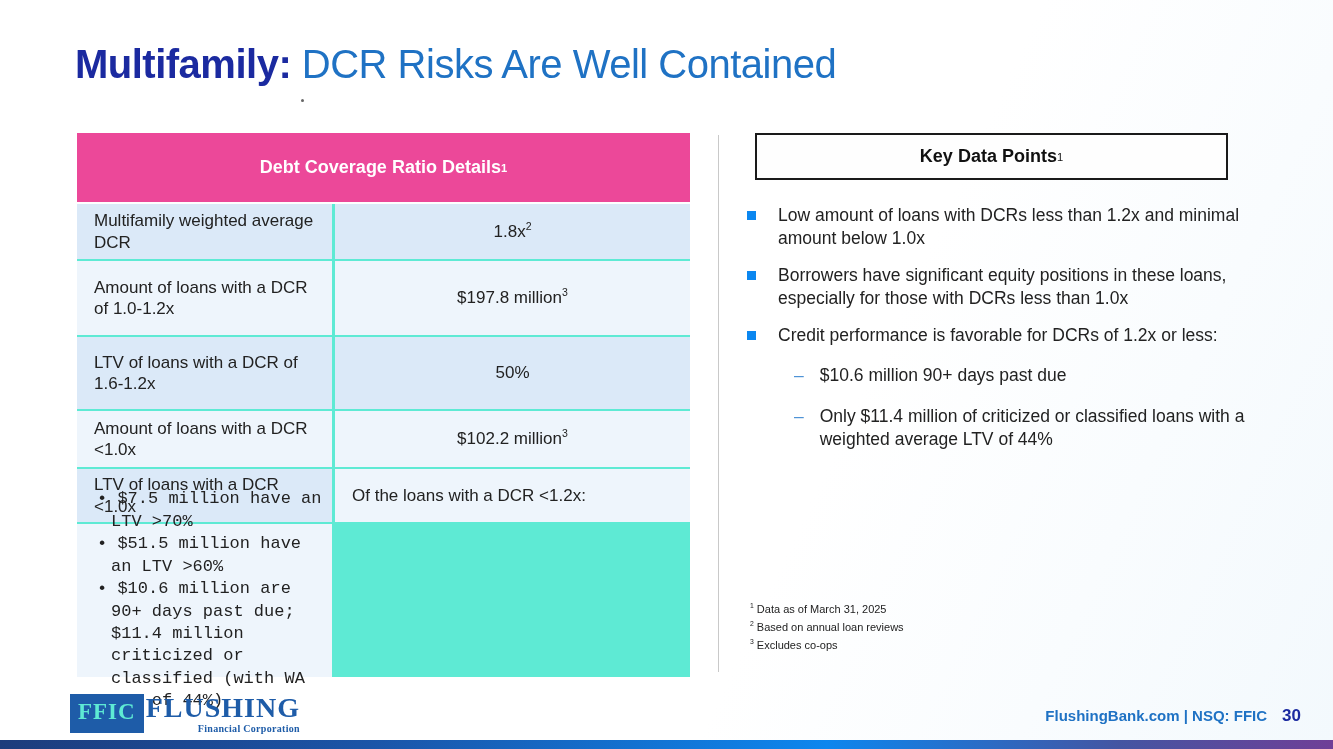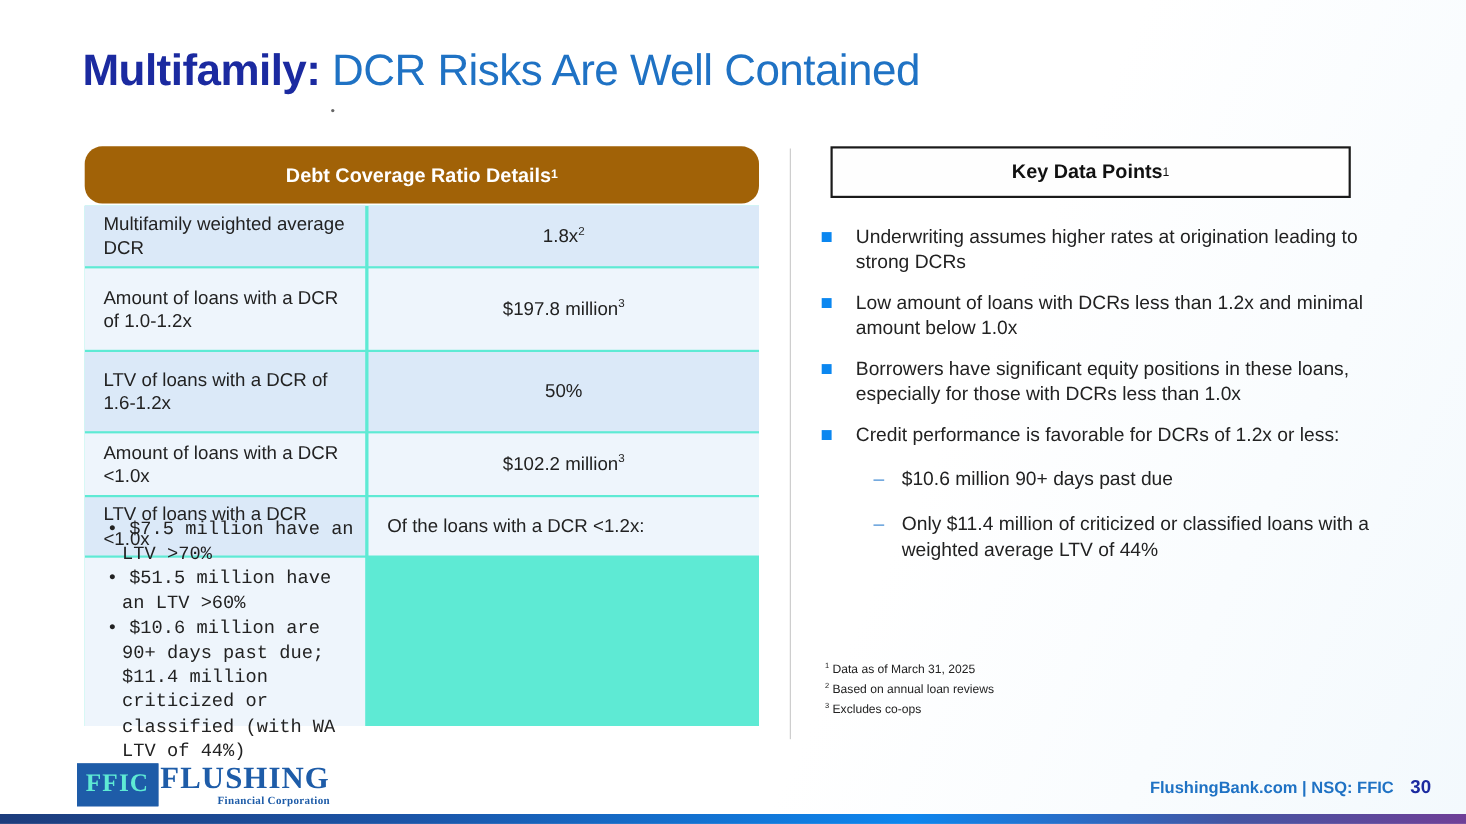--- a/index.html
+++ b/index.html
@@ -15,23 +15,23 @@
 
   
   .title { position: absolute; left: 75px; top: 42px; font-size: 40px; letter-spacing: -0.5px; white-space: nowrap; }
   .title .t1 { color: #1b2aa0; font-weight: bold; }
   .title .t2 { color: #1f72c4; font-weight: normal; }
   .stray-dot { position: absolute; left: 301px; top: 99px; width: 3px; height: 3px; background: #666; border-radius: 50%; }
 
   
   .dcr-table { position: absolute; left: 77px; top: 133px; width: 613px; background: #ffffff; }
   .dcr-header {
-    height: 52px; background: #a16207; color: #ffffff;
+    height: 69px; background: #ec4899; color: #ffffff;
     display: flex; align-items: center; justify-content: center;
-    font-size: 18px; font-weight: bold; border-radius: 16px;
+    font-size: 18px; font-weight: bold;
   }
   .dcr-grid {
     display: grid;
     grid-template-columns: 255px 1fr;
     grid-template-rows: 55px 74px 72px 56px 53px 153px;
     gap: 2px 3px;
     background: #5eead4;
     margin-top: 2px;
   }
   .cell { font-size: 17px; color: #222; display: flex; align-items: center; line-height: 1.25; }
@@ -152,24 +152,20 @@
 
   <div class="v-divider"></div>
 
   <div class="key-box">
     <span>Key Data Points</span>
       <sup style="font-weight:normal">1</sup>
   </div>
 
   <div class="key-bullets">
 
-    <div class="kb-item">
-      <span class="kb-square"></span>
-      <span class="kb-text">Underwriting assumes higher rates at origination leading to strong DCRs</span>
-    </div>
 
     <div class="kb-item">
       <span class="kb-square"></span>
       <span class="kb-text">Low amount of loans with DCRs less than 1.2x and minimal amount below 1.0x</span>
     </div>
 
     <div class="kb-item">
       <span class="kb-square"></span>
       <span class="kb-text">Borrowers have significant equity positions in these loans, especially for those with DCRs less than 1.0x</span>
     </div>

